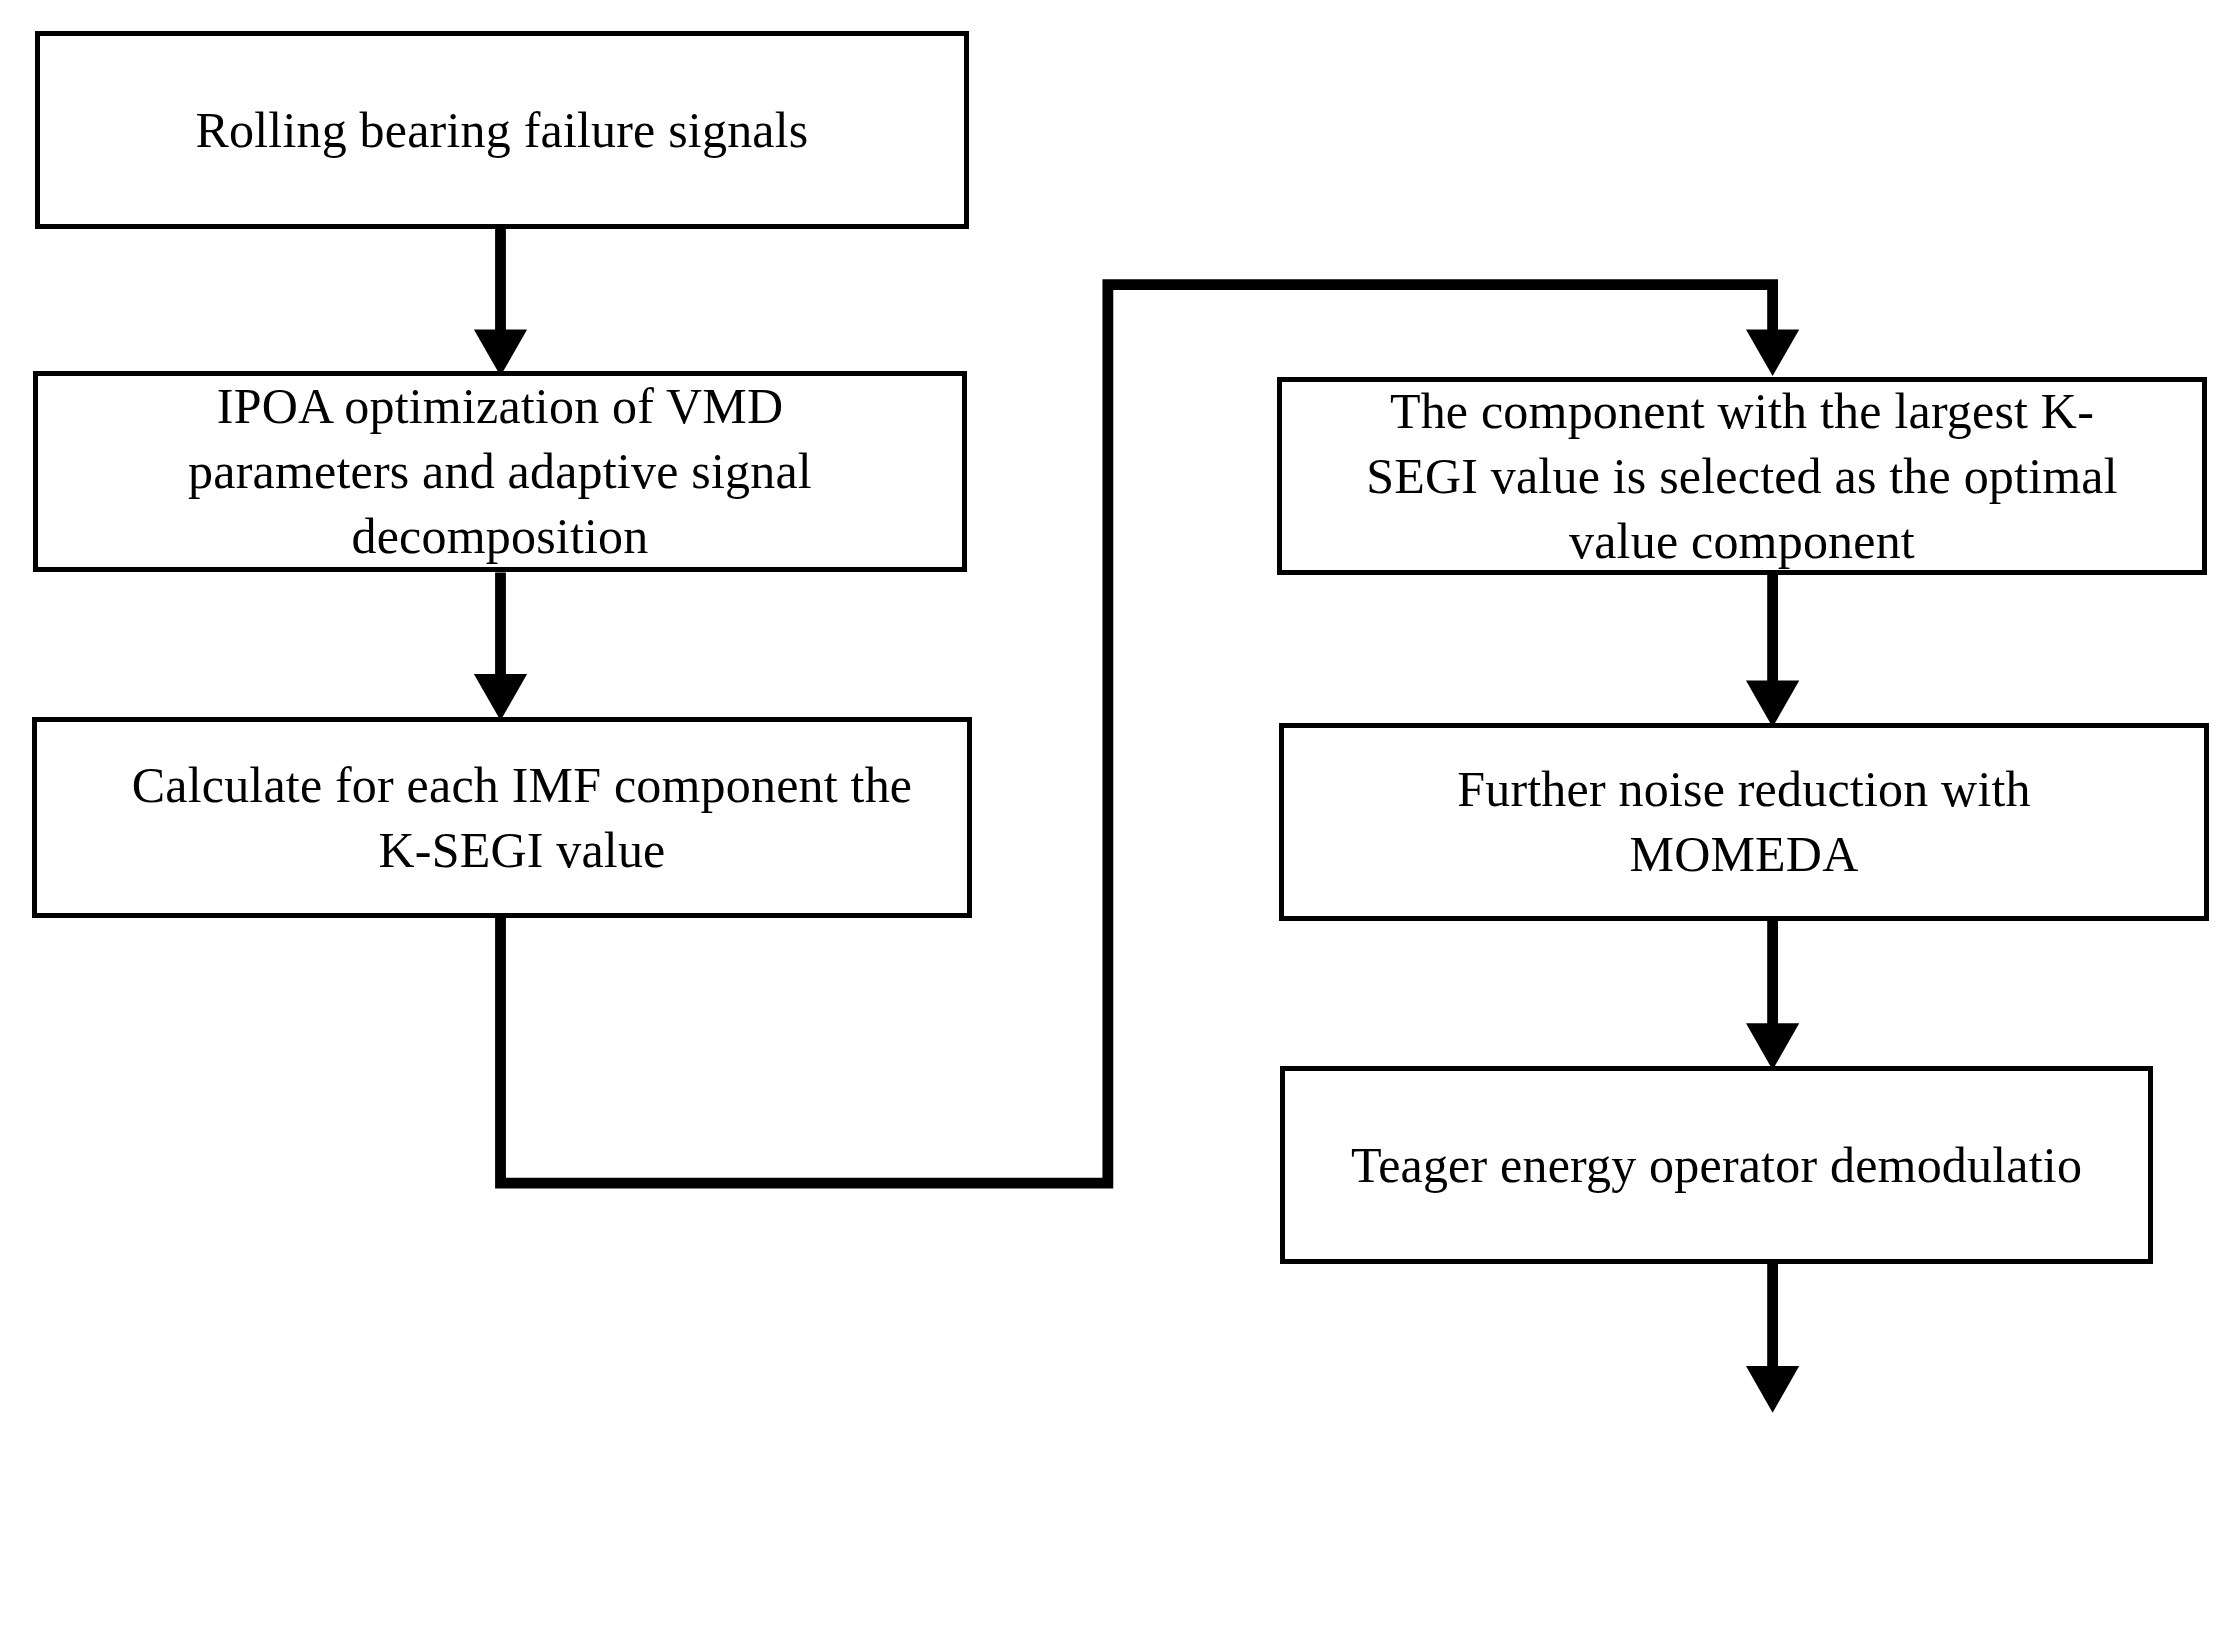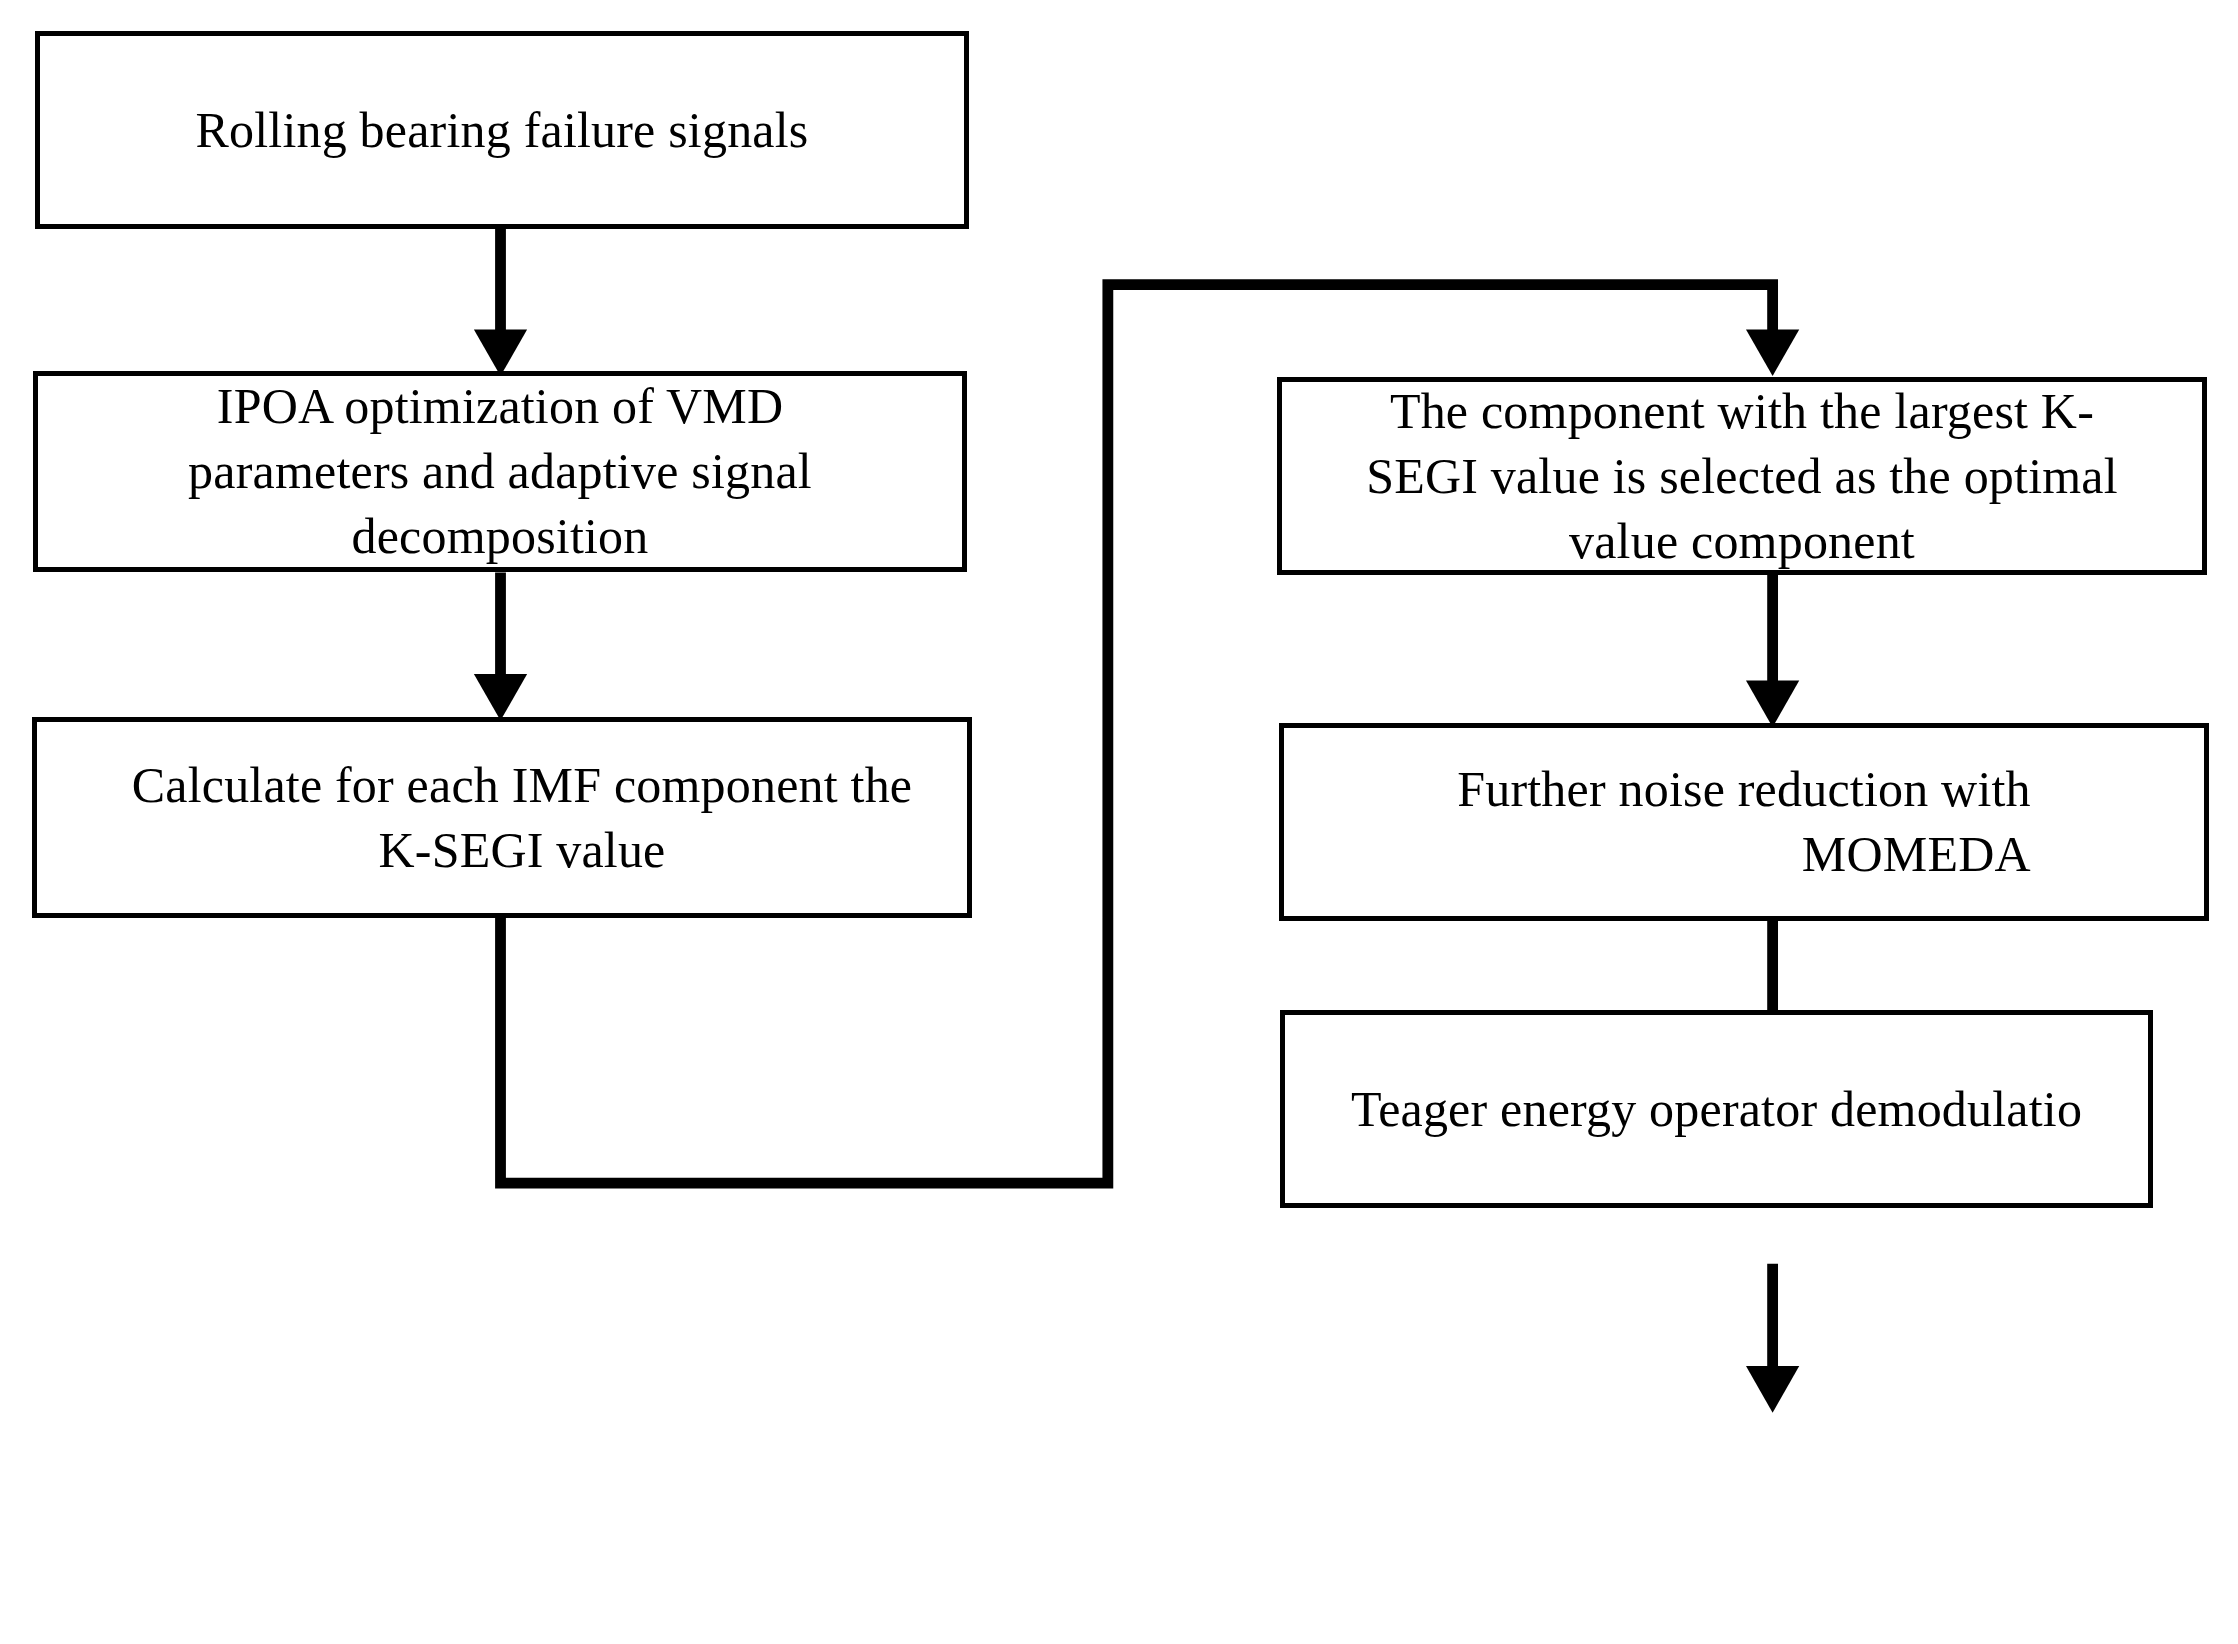--- a/index.html
+++ b/index.html
@@ -98,24 +98,24 @@
     <span class="node-label tight">Calculate for each IMF component the
 K-SEGI value</span>
   </div>
 
   <div class="node-box" id="box-n4" style="left: 1277px; top: 377px; width: 930px; height: 198px;">
     <span class="node-label tight">The component with the largest K-
 SEGI value is selected as the optimal
 value component</span>
   </div>
 
-  <div class="node-box" id="box-n5" style="left: 1279px; top: 723px; width: 930px; height: 198px; text-align: right;">
+  <div class="node-box" id="box-n5" style="left: 1279px; top: 723px; width: 930px; height: 198px;">
     <span class="node-label">Further noise reduction with
 MOMEDA</span>
   </div>
 
-  <div class="node-box" id="box-n6" style="left: 1280px; top: 1010px; width: 873px; height: 198px;">
+  <div class="node-box" id="box-n6" style="left: 1280px; top: 1066px; width: 873px; height: 198px;">
     <span class="node-label tight">Teager energy operator demodulatio</span>
   </div>
 
 
 </div>
 
 
 </body></html>

